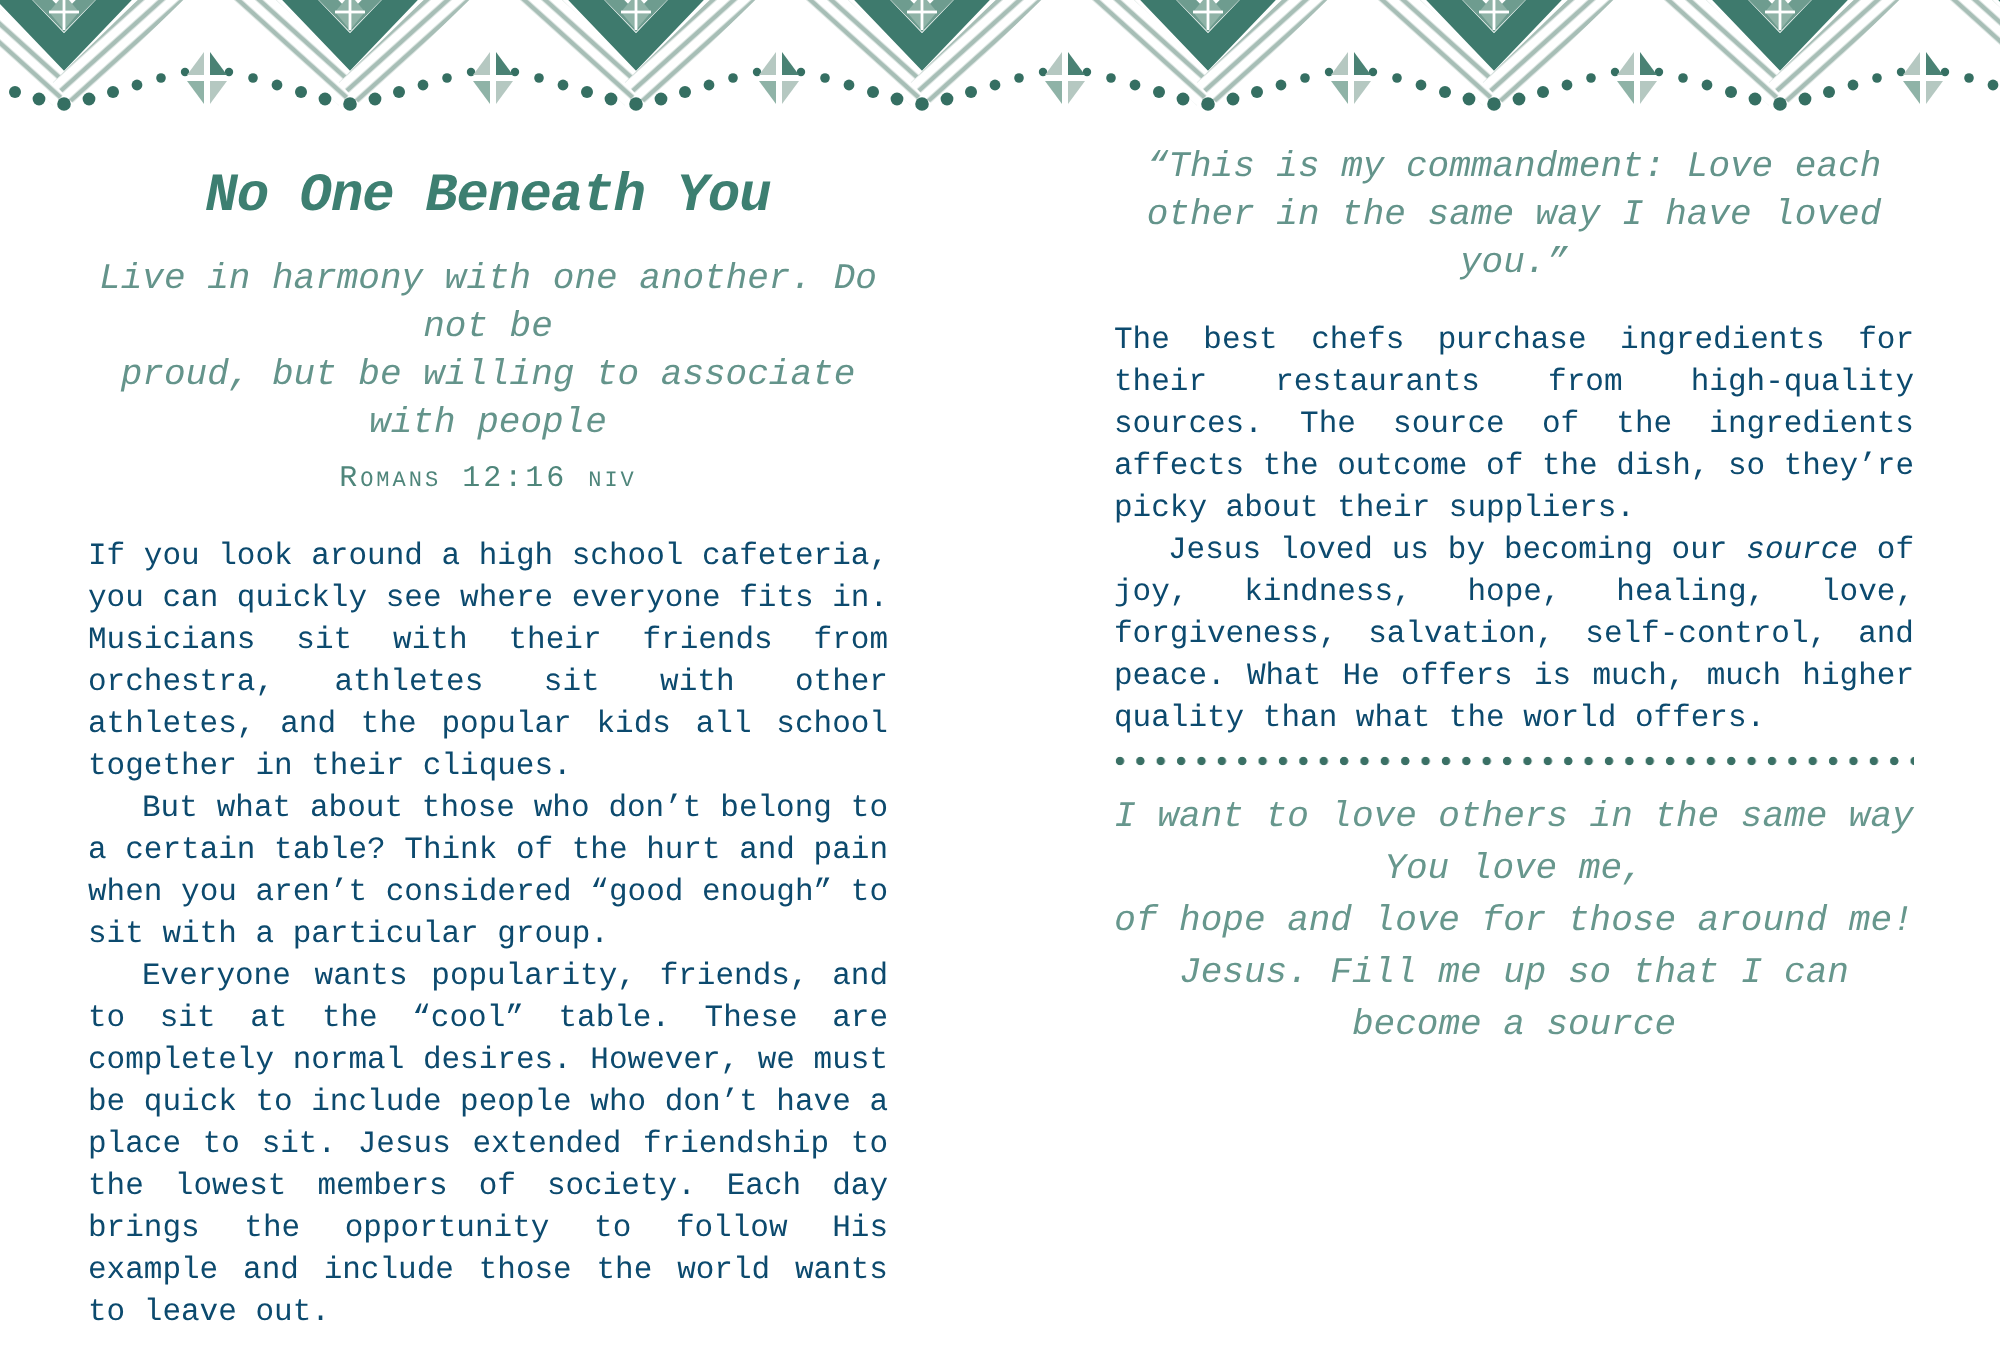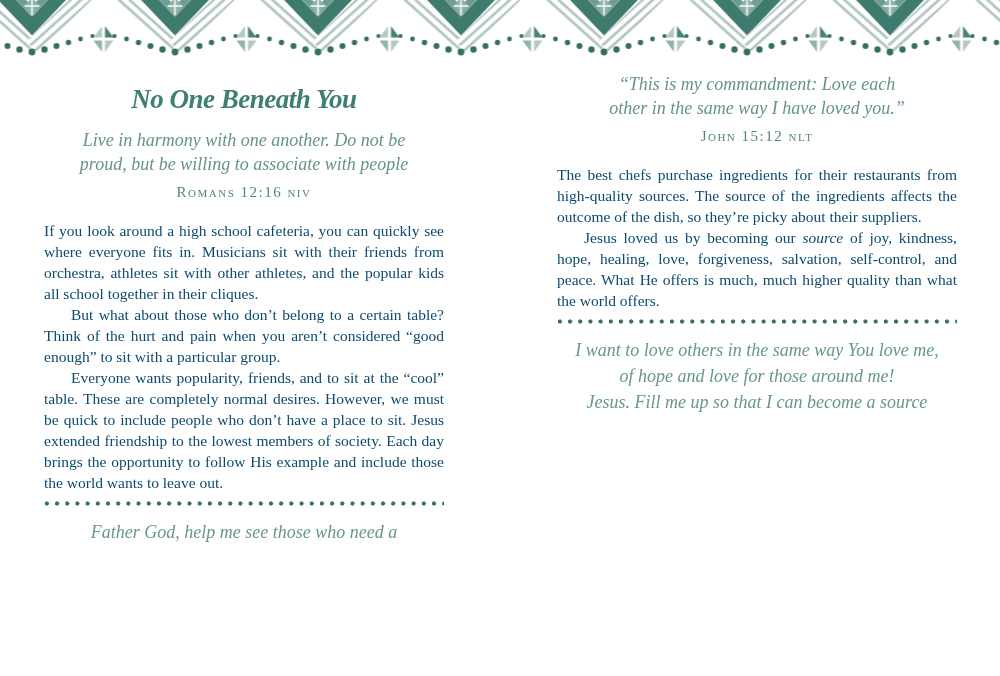--- a/index.html
+++ b/index.html
@@ -1,18 +1,18 @@
 <!DOCTYPE html>
 <html><head>
 <meta charset="utf-8">
 <style>
   html,body { margin:0; padding:0; background:#ffffff; }
   .spread {
     position:relative; width:1000px; height:672px; background:#ffffff;
-    font-family:Liberation Serif, serif; overflow:hidden;
+    font-family:Liberation Mono, monospace; overflow:hidden;
   }
   .border-strip { position:absolute; top:0; left:0; width:1000px; height:60px; }
   .page { position:absolute; top:60px; width:400px; }
   .page.left  { left:44px; }
   .page.right { left:557px; }
   .title {
     margin:22px 0 0; text-align:center;
     font-size:27px; line-height:34px;
     font-style:italic; font-weight:bold;
     color:#3D7F71; letter-spacing:-0.5px;
@@ -122,21 +122,20 @@
     <div class="prayer">
       <div>Father God, help me see those who need a</div>
 
     </div>
   </section>
 
   <section class="page right">
     <div class="scripture">
       <div>“This is my commandment: Love each</div>
       <div>other in the same way I have loved you.”</div>
-      <div class="reference">John 15:12 nlt</div>
     </div>
     <div class="body">
       <p>The best chefs purchase ingredients for their restaurants from high-quality sources. The source of the ingredients affects the outcome of the dish, so they’re picky about their suppliers.</p>
       <p><span>Jesus loved us by becoming our </span><em>source</em><span> of joy, kindness, hope, healing, love, forgiveness, salvation, self-control, and peace. What He offers is much, much higher quality than what the world offers.</span></p>
     </div>
     <div class="divider"></div>
     <div class="prayer">
       <div>I want to love others in the same way You love me,</div>
       <div>of hope and love for those around me!</div>
       <div>Jesus. Fill me up so that I can become a source</div>

